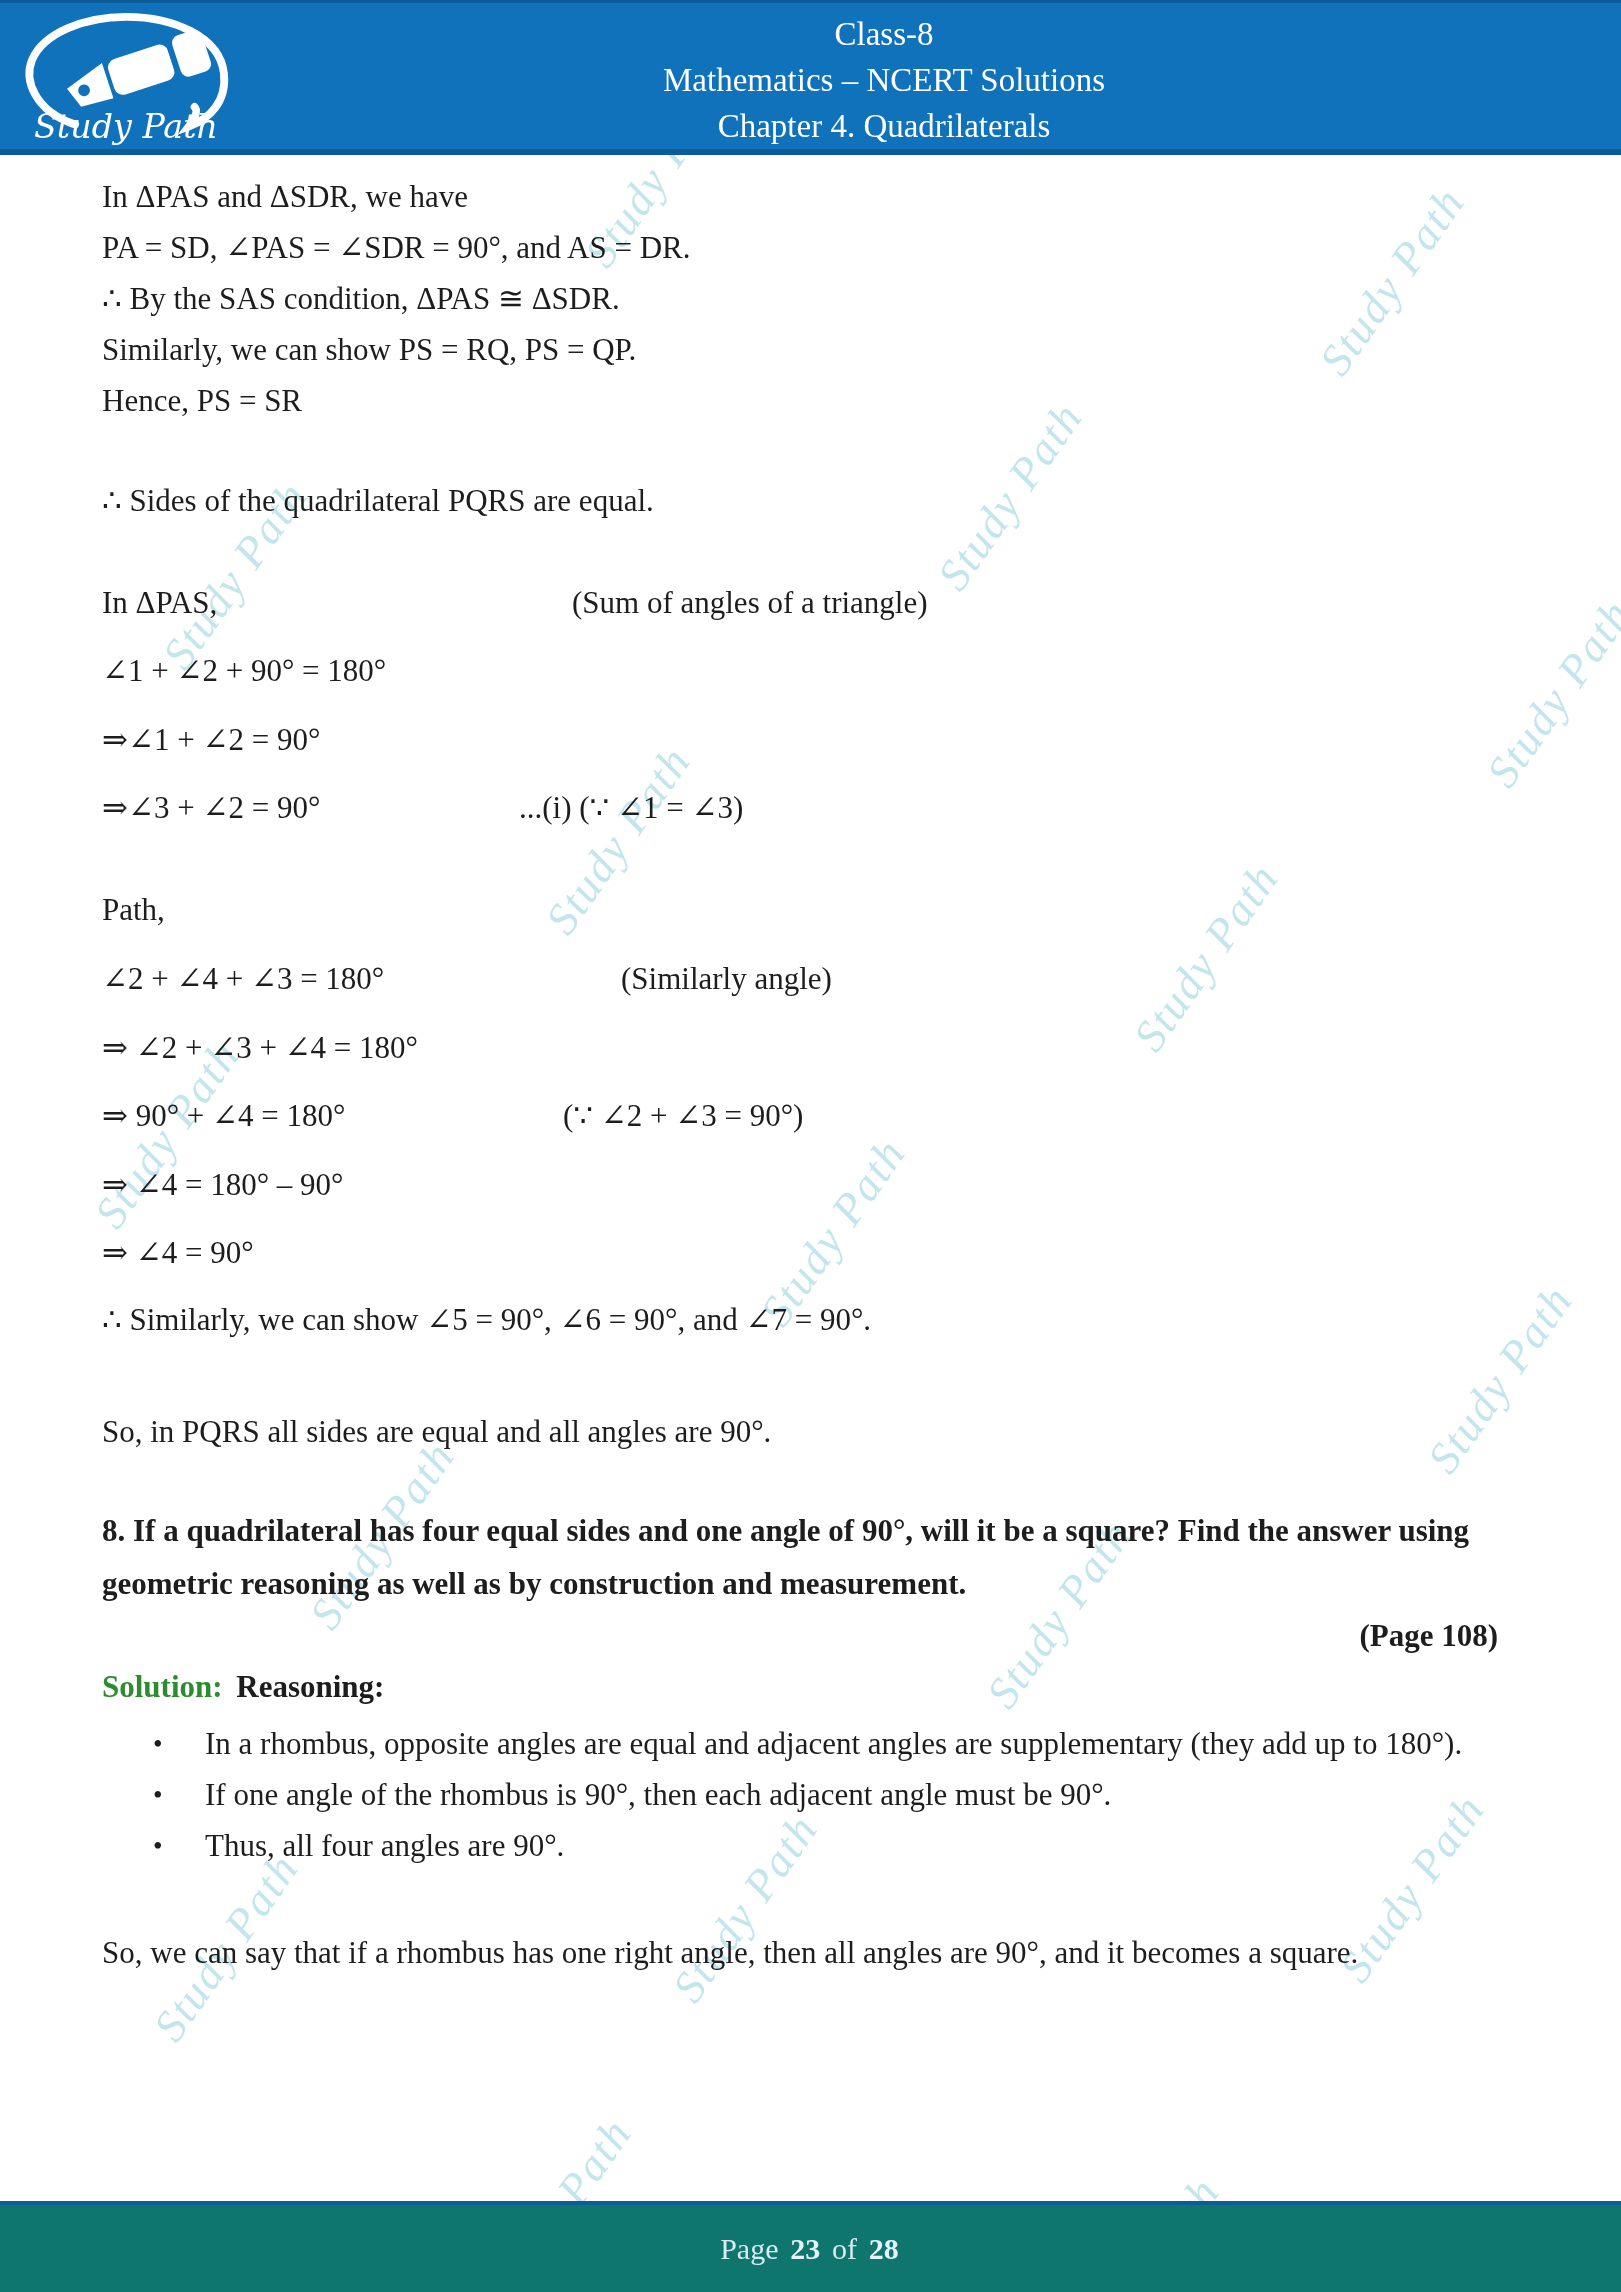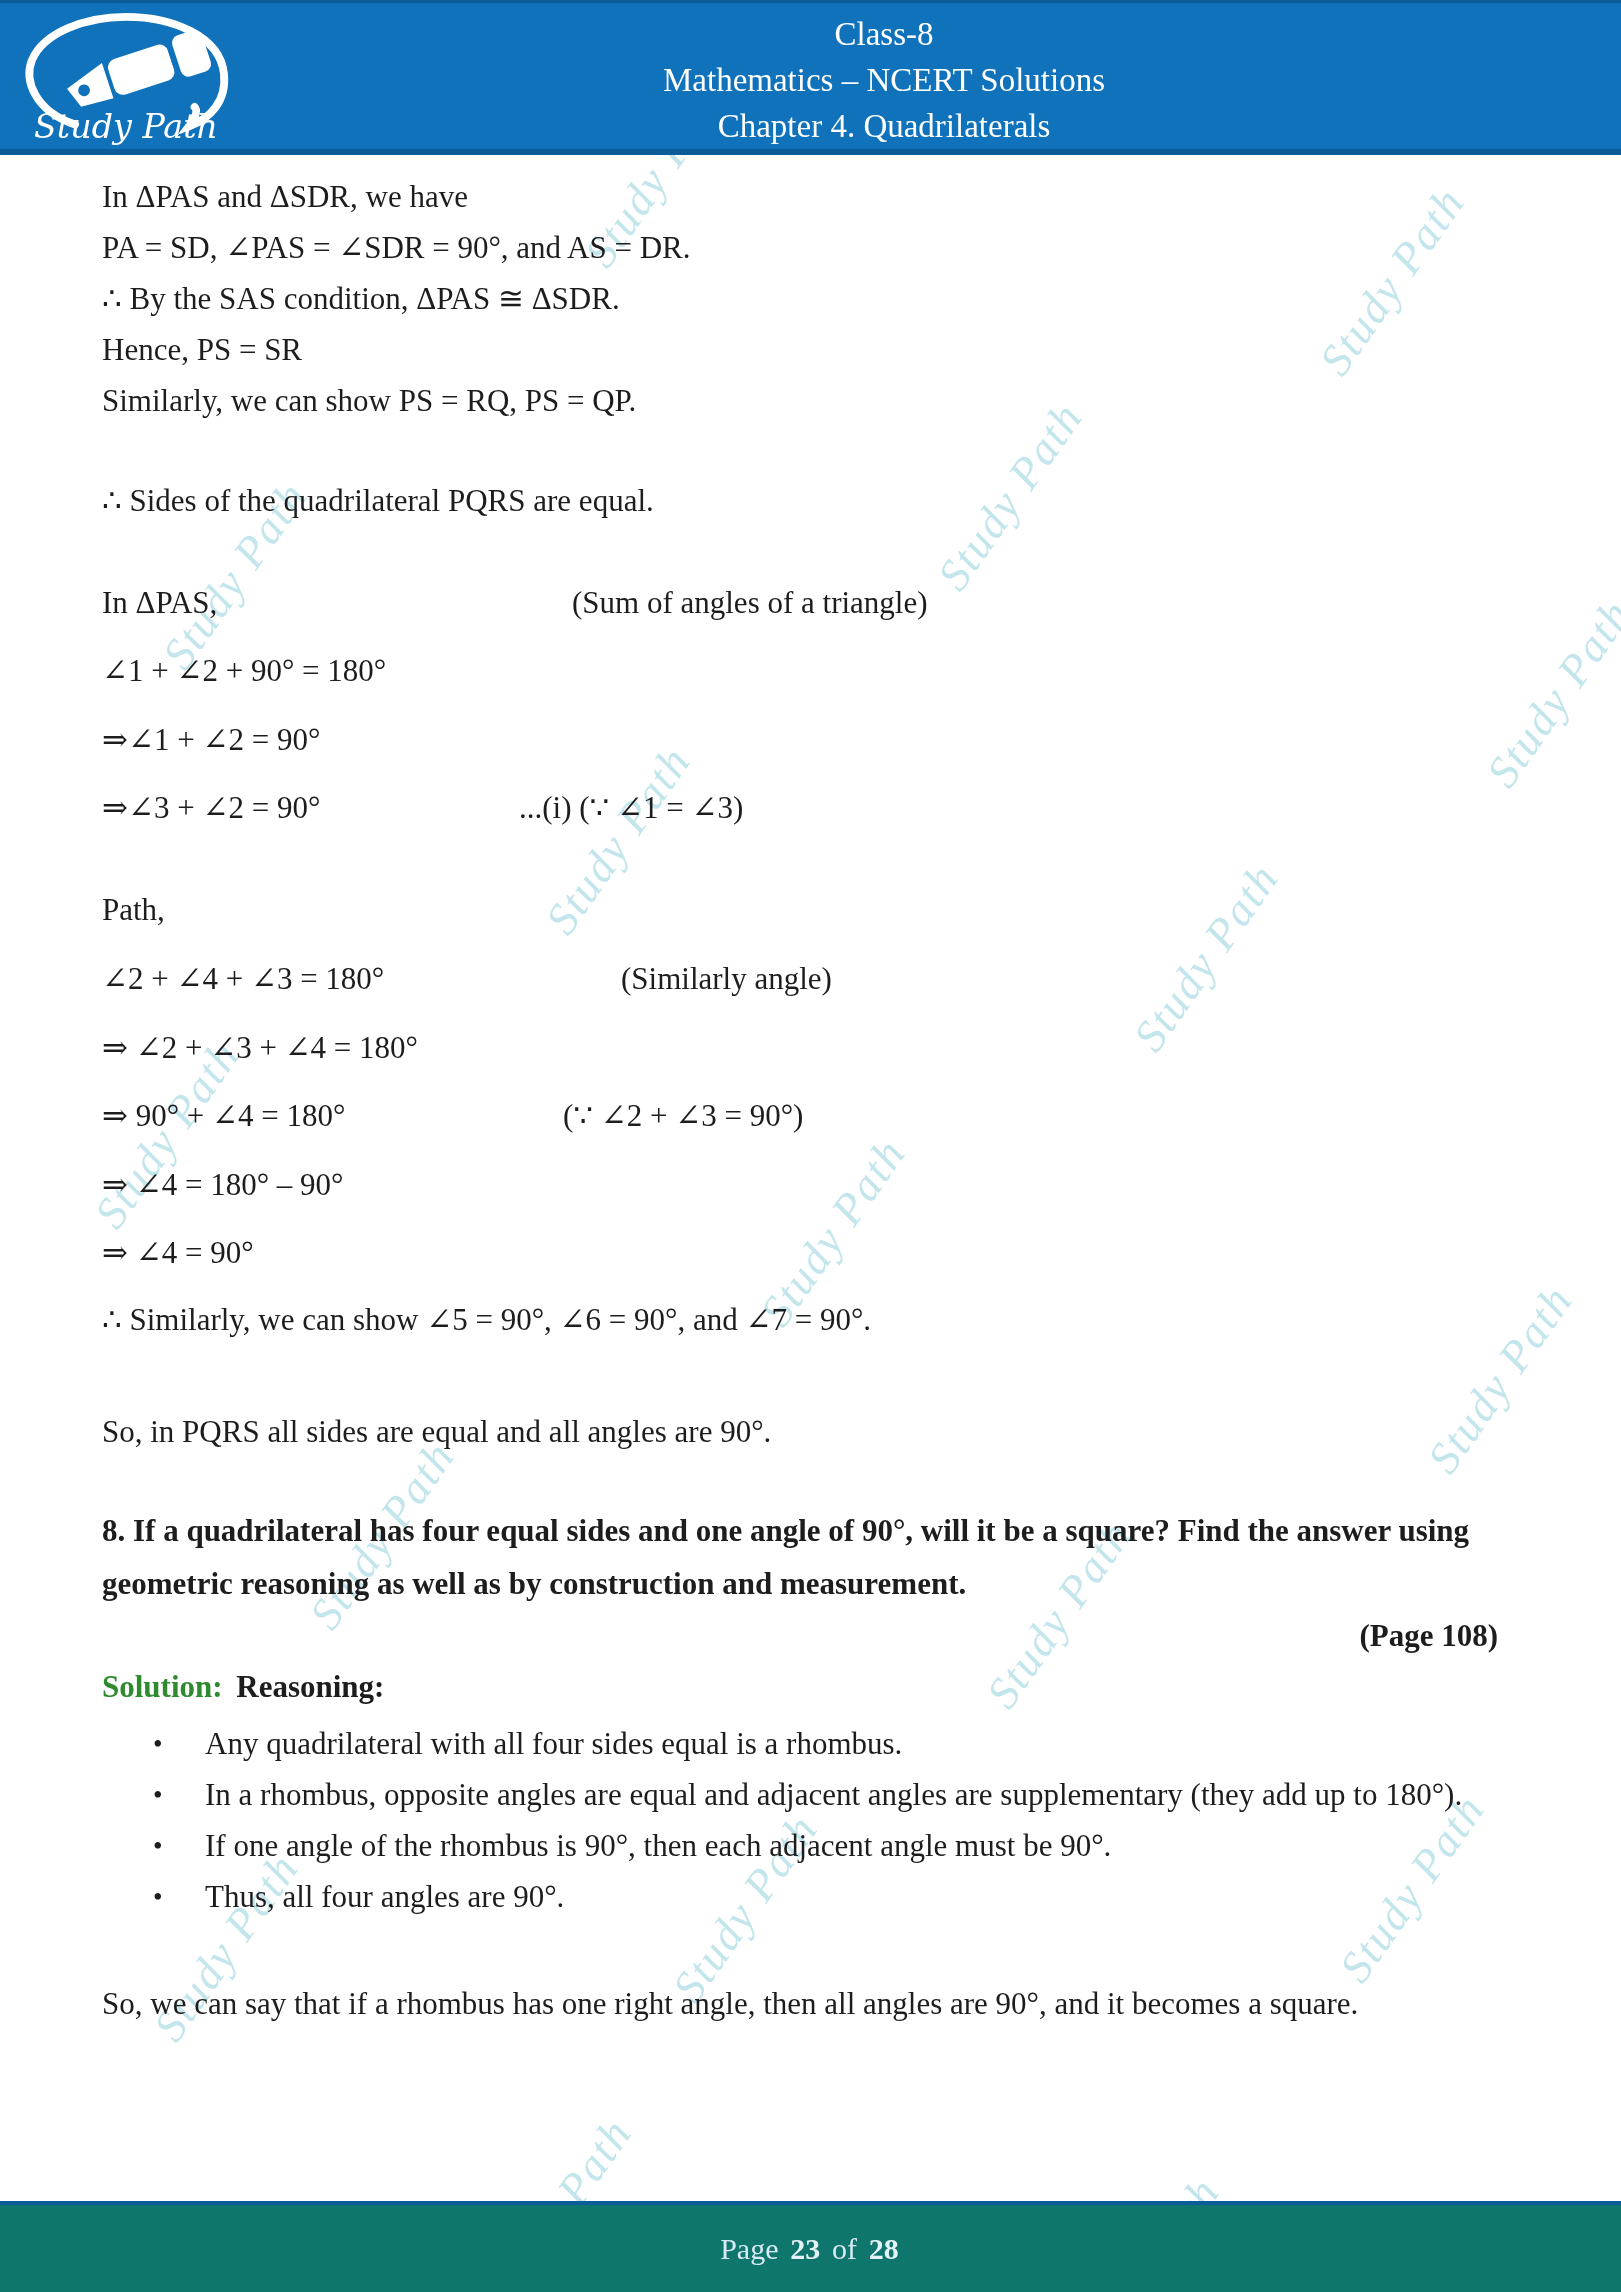--- a/index.html
+++ b/index.html
@@ -110,22 +110,22 @@
     <div>Class-8</div>
     <div>Mathematics – NCERT Solutions</div>
     <div>Chapter 4. Quadrilaterals</div>
   </div>
 </div>
 
 <div class="content">
   <p class="para1">In ΔPAS and ΔSDR, we have</p>
   <p class="para1" style="margin-top:0!important">PA = SD, ∠PAS = ∠SDR = 90°, and AS = DR.</p>
   <p class="para1" style="margin-top:0!important">∴ By the SAS condition, ΔPAS ≅ ΔSDR.</p>
+  <p class="para1" style="margin-top:0!important">Similarly, we can show PS = RQ, PS = QP.</p>
   <p class="para1" style="margin-top:0!important">Hence, PS = SR</p>
-  <p class="para1" style="margin-top:0!important">Similarly, we can show PS = RQ, PS = QP.</p>
 
   <p class="sides-line">∴ Sides of the quadrilateral PQRS are equal.</p>
 
   <p class="inpas-line">
     <span class="lhs480">In ΔPAS,</span><span>(Sum of angles of a triangle)</span>
   </p>
 
   <p class="eq">∠1 + ∠2 + 90° = 180°</p>
   <p class="eq">⇒∠1 + ∠2 = 90°</p>
   <p class="eq">
@@ -149,21 +149,20 @@
   <p class="so-line">So, in PQRS all sides are equal and all angles are 90°.</p>
 
   <p class="question">8. If a quadrilateral has four equal sides and one angle of 90°, will it be a square? Find the answer using geometric reasoning as well as by construction and measurement.</p>
   <p class="pageref">(Page 108)</p>
 
   <p class="sol-line">
     <span class="sol-green">Solution:</span><span>Reasoning:</span>
   </p>
 
   <ul class="bullets">
-    <li>Any quadrilateral with all four sides equal is a rhombus.</li>
     <li>In a rhombus, opposite angles are equal and adjacent angles are supplementary (they add up to 180°).</li>
     <li>If one angle of the rhombus is 90°, then each adjacent angle must be 90°.</li>
     <li>Thus, all four angles are 90°.</li>
   </ul>
 
   <p class="closing">So, we can say that if a rhombus has one right angle, then all angles are 90°, and it becomes a square.</p>
 </div>
 
 <div class="footer">
   <span>Page</span>

